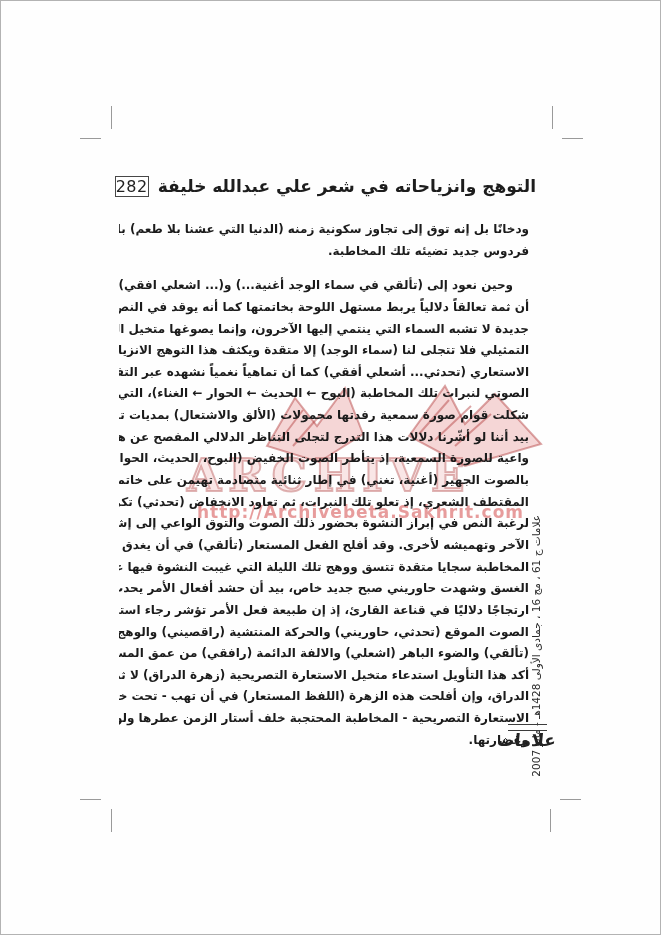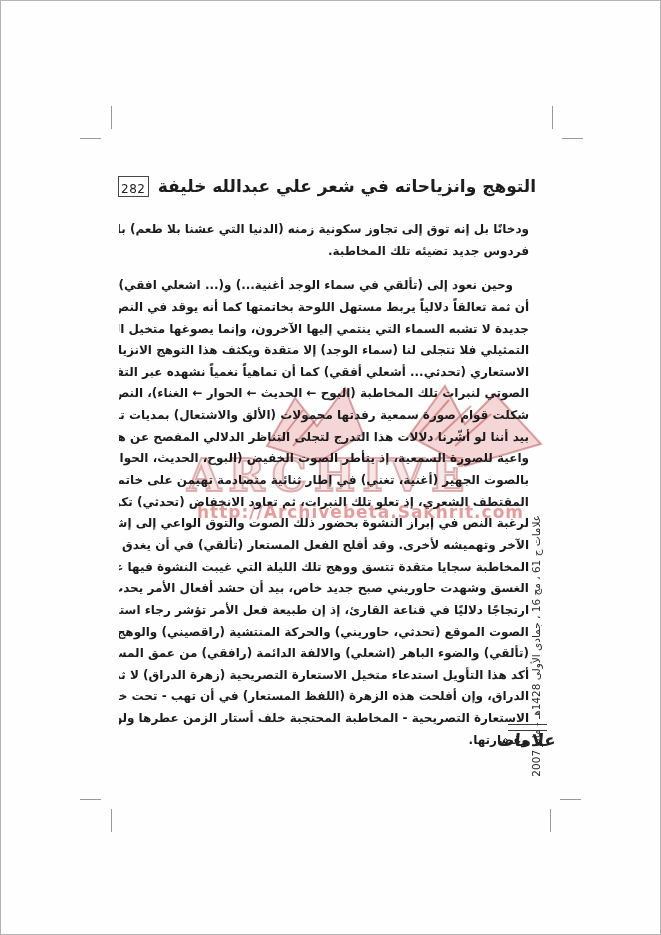--- a/index.html
+++ b/index.html
@@ -18,22 +18,22 @@
   .crop.h{height:1px;width:21px;}
   
   .header{
     position:absolute;top:174px;right:124px;height:22px;
     display:flex;flex-direction:row-reverse;align-items:center;gap:9px;
     direction:rtl;
   }
   .pagenum-box{
     box-sizing:border-box;min-width:31px;height:21px;
     border:1px solid #474747;background:#fff;
-    display:flex;align-items:flex-end;justify-content:center;
-    font-size:12px;color:#222;letter-spacing:0.5px;
+    display:flex;align-items:flex-start;justify-content:center;
+    font-size:16px;color:#222;letter-spacing:0.5px;
   }
   .header-title{
     font-size:17px;font-weight:bold;color:#1d1d1d;white-space:nowrap;
   }
   
   .watermark{position:absolute;left:0;top:0;width:661px;height:935px;pointer-events:none;}
   .wm-bird{position:absolute;left:258px;top:383px;}
   .wm-word{
     position:absolute;left:186px;top:443px;width:364px;height:64px;
     font-family:"DejaVu Serif",serif;
@@ -113,21 +113,21 @@
   </div>
 
   <div class="bodytext">
       <div class="line">ودخانًا بل إنه توق إلى تجاوز سكونية زمنه (الدنيا التي عشنا بلا طعم) باتجاه</div>
       <div class="line end">فردوس جديد تضيئه تلك المخاطبة.</div>
       <div class="line indent pgap">وحين نعود إلى (تألقي في سماء الوجد أغنية...) و(... اشعلي افقي) نجد</div>
       <div class="line">أن ثمة تعالقاً دلالياً يربط مستهل اللوحة بخاتمتها كما أنه يوقد في النص سماء</div>
       <div class="line">جديدة لا تشبه السماء التي ينتمي إليها الآخرون، وإنما يصوغها متخيل التشبيه</div>
       <div class="line">التمثيلي فلا تتجلى لنا (سماء الوجد) إلا متقدة ويكثف هذا التوهج الانزياح</div>
       <div class="line">الاستعاري (تحدثي... أشعلي أفقي) كما أن تماهياً نغمياً نشهده عبر التفاوت</div>
-      <div class="line">الصوتي لنبرات تلك المخاطبة (البوح ← الحديث ← الحوار ← الغناء)، النص</div>
+      <div class="line">الصوتي لنبرات تلك المخاطبة (البوح ← الحديث ← الحوار ← الغناء)، التي</div>
       <div class="line">شكلت قوام صورة سمعية رفدتها محمولات (الألق والاشتعال) بمديات تراسلية</div>
       <div class="line">بيد أننا لو أشّرنا دلالات هذا التدرج لتجلى التناظر الدلالي المفصح عن هندسة</div>
       <div class="line">واعية للصورة السمعية، إذ يتأطر الصوت الخفيض (البوح، الحديث، الحوار)</div>
       <div class="line">بالصوت الجهير (أغنية، تغني) في إطار ثنائية متصادمة تهيمن على خاتمة هذا</div>
       <div class="line">المقتطف الشعري، إذ تعلو تلك النبرات، ثم تعاود الانخفاض (تحدثي) تكريسًا</div>
       <div class="line">لرغبة النص في إبراز النشوة بحضور ذلك الصوت والتوق الواعي إلى إشراك</div>
       <div class="line">الآخر وتهميشه لأخرى. وقد أفلح الفعل المستعار (تألقي) في أن يغدق على تلك</div>
       <div class="line">المخاطبة سجايا متقدة تتسق ووهج تلك الليلة التي غيبت النشوة فيها عتمة</div>
       <div class="line">الغسق وشهدت حاوريني صبح جديد خاص، بيد أن حشد أفعال الأمر يحدث</div>
       <div class="line">ارتجاجًا دلاليًا في قناعة القارئ، إذ إن طبيعة فعل الأمر تؤشر رجاء استحضار</div>

